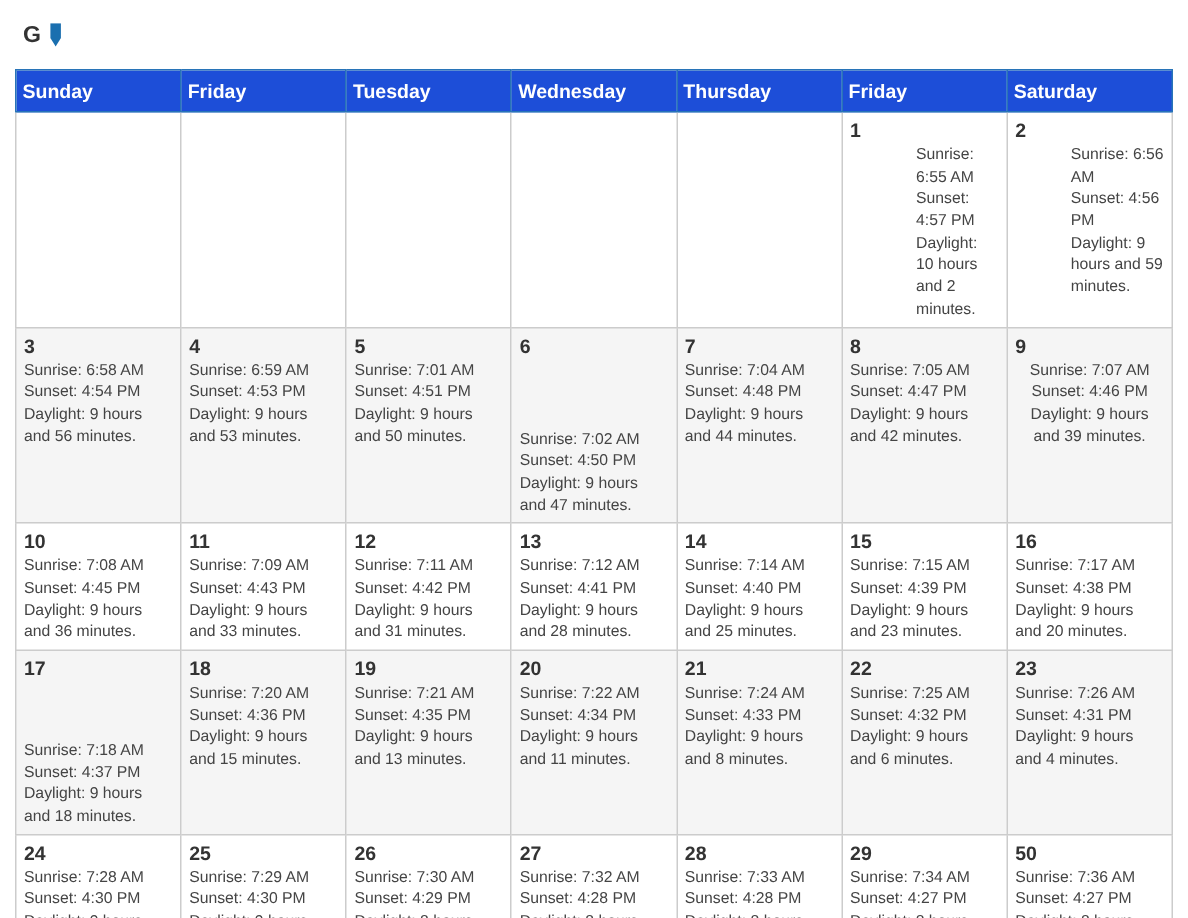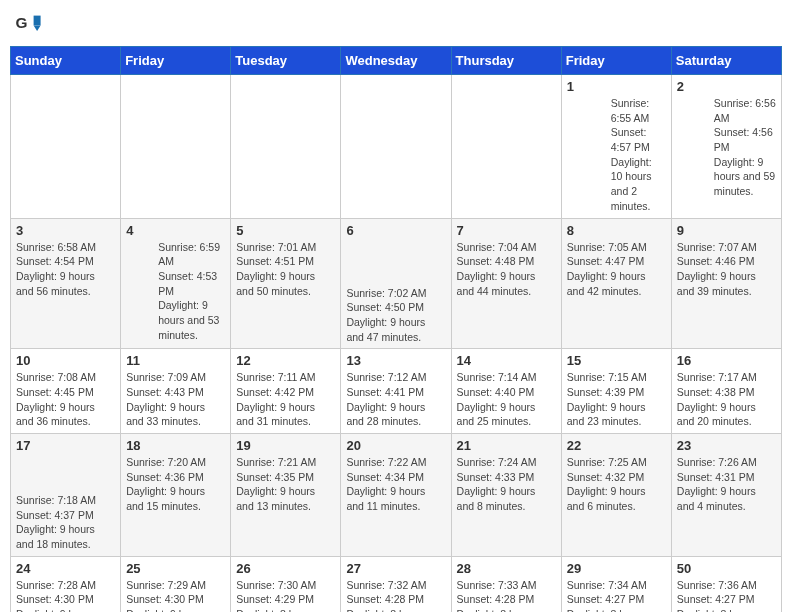--- a/index.html
+++ b/index.html
@@ -140,21 +140,21 @@
       </tr>
       <tr>
         <td>
           <div class="day-number">3</div>
           <div class="day-info" style="white-space: pre-line;">Sunrise: 6:58 AM
 Sunset: 4:54 PM
 Daylight: 9 hours and 56 minutes.</div>
         </td>
         <td>
           <div class="day-number">4</div>
-          <div class="day-info" style="white-space: pre-line; margin-left: 32px;">Sunrise: 6:59 AM
+          <div class="day-info" style="white-space: pre-line;">Sunrise: 6:59 AM
 Sunset: 4:53 PM
 Daylight: 9 hours and 53 minutes.</div>
         </td>
         <td>
           <div class="day-number">5</div>
           <div class="day-info" style="white-space: pre-line;">Sunrise: 7:01 AM
 Sunset: 4:51 PM
 Daylight: 9 hours and 50 minutes.</div>
         </td>
         <td>
@@ -170,21 +170,21 @@
 Daylight: 9 hours and 44 minutes.</div>
         </td>
         <td>
           <div class="day-number">8</div>
           <div class="day-info" style="white-space: pre-line;">Sunrise: 7:05 AM
 Sunset: 4:47 PM
 Daylight: 9 hours and 42 minutes.</div>
         </td>
         <td>
           <div class="day-number">9</div>
-          <div class="day-info" style="white-space: pre-line;">Sunrise: 7:07 AM
+          <div class="day-info" style="white-space: pre-line; text-align: center;">Sunrise: 7:07 AM
 Sunset: 4:46 PM
 Daylight: 9 hours and 39 minutes.</div>
         </td>
       </tr>
       <tr>
         <td>
           <div class="day-number">10</div>
           <div class="day-info" style="white-space: pre-line;">Sunrise: 7:08 AM
 Sunset: 4:45 PM
 Daylight: 9 hours and 36 minutes.</div>

